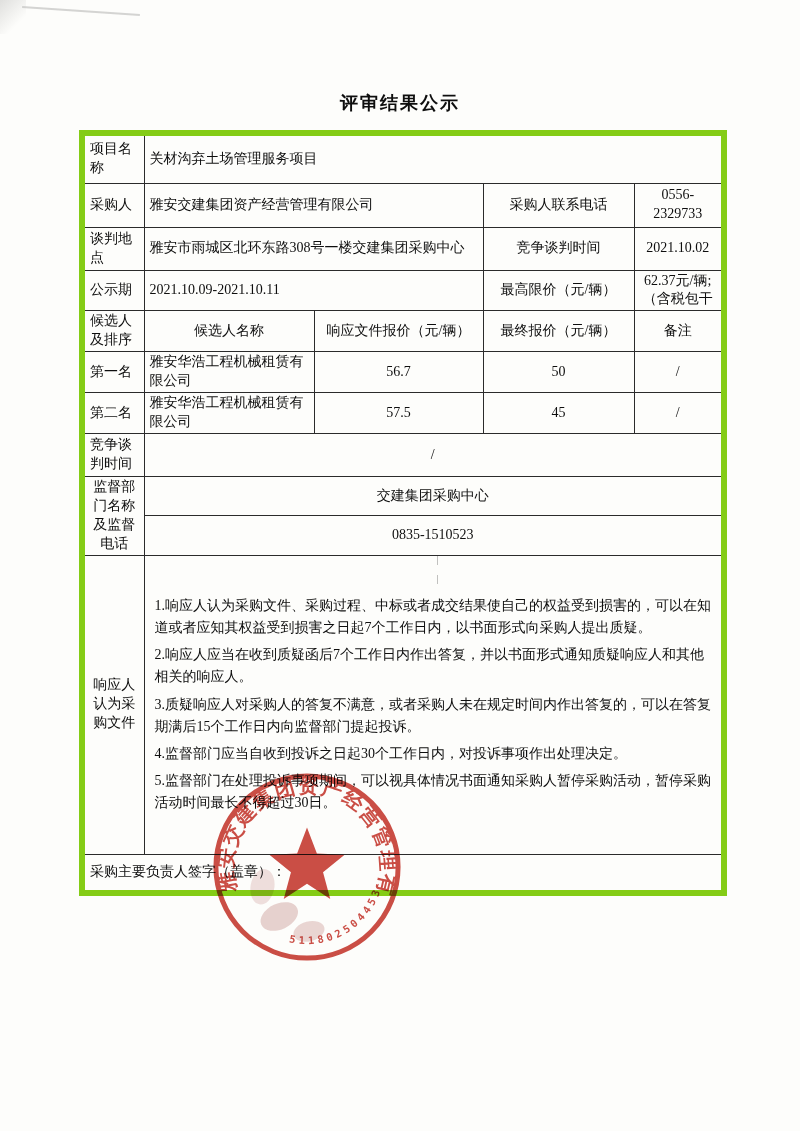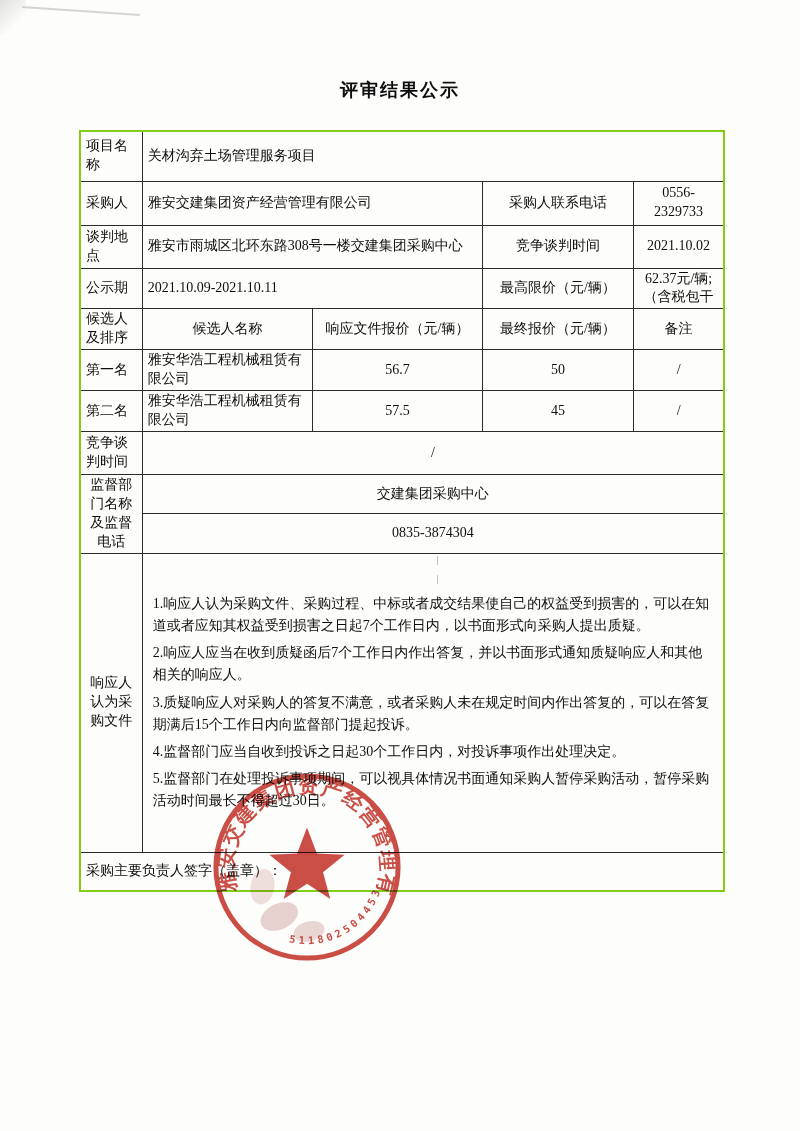--- a/index.html
+++ b/index.html
@@ -15,28 +15,28 @@
     border-top:2px solid #c6c6c4;transform:rotate(4deg);opacity:.75;
   }
   .scan-corner{
     position:absolute;top:0;left:0;width:26px;height:34px;
     background:linear-gradient(135deg,#d8d8d6 0%,rgba(255,255,255,0) 70%);
     opacity:.8;
   }
   .noise-tick{position:absolute;width:1px;height:9px;background:#9a9a98;opacity:.6;}
 
   .title{
-    position:absolute;top:78px;left:0;width:100%;
+    position:absolute;top:91px;left:0;width:100%;
     text-align:center;font-size:18px;font-weight:bold;letter-spacing:2px;
   }
 
   table.doc{
     position:absolute;left:79px;top:130px;
     border-collapse:collapse;table-layout:fixed;
-    border:2px solid #84cc16;width:646px;
+    border:6px solid #84cc16;width:646px;
   }
   table.doc td, table.doc th{
     border:1px solid #2b2b2b;
     font-size:14px;font-weight:normal;
     padding:1px 5px;line-height:1.35;
     overflow:hidden;vertical-align:middle;
   }
   .l{text-align:left}
   .c{text-align:center}
   .pre{white-space:pre-line}
@@ -130,21 +130,21 @@
     <tr class="r8">
       <th class="l">竞争谈判时间</th>
       <td class="c" colspan="4">/</td>
     </tr>
 
     <tr class="r9a">
       <th class="c" rowspan="2">监督部门名称及监督电话</th>
       <td class="c" colspan="4">交建集团采购中心</td>
     </tr>
     <tr class="r9b">
-      <td class="c" colspan="4">0835-3874304</td>
+      <td class="c" colspan="4">0835-1510523</td>
     </tr>
 
     <tr class="r10">
       <th class="c">响应人认为采购文件</th>
       <td class="l notice-cell" colspan="4">
         <div class="notice-item">1.响应人认为采购文件、采购过程、中标或者成交结果使自己的权益受到损害的，可以在知道或者应知其权益受到损害之日起7个工作日内，以书面形式向采购人提出质疑。</div>
         <div class="notice-item">2.响应人应当在收到质疑函后7个工作日内作出答复，并以书面形式通知质疑响应人和其他相关的响应人。</div>
         <div class="notice-item">3.质疑响应人对采购人的答复不满意，或者采购人未在规定时间内作出答复的，可以在答复期满后15个工作日内向监督部门提起投诉。</div>
         <div class="notice-item">4.监督部门应当自收到投诉之日起30个工作日内，对投诉事项作出处理决定。</div>
         <div class="notice-item">5.监督部门在处理投诉事项期间，可以视具体情况书面通知采购人暂停采购活动，暂停采购活动时间最长不得超过30日。</div>

